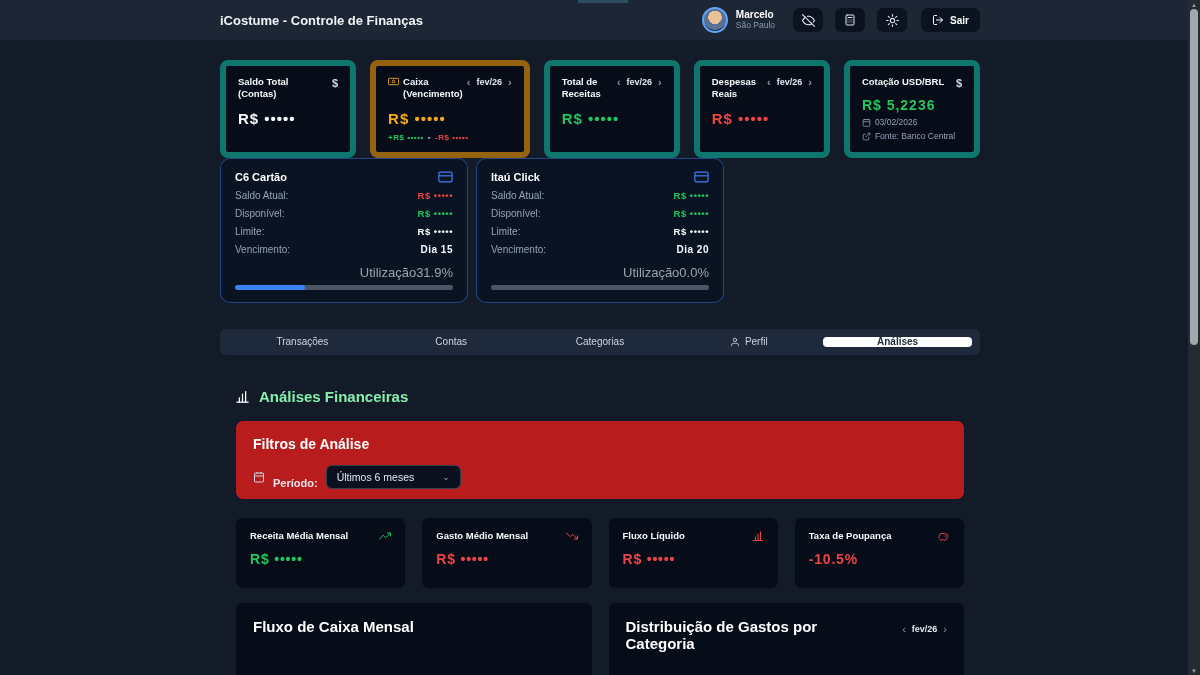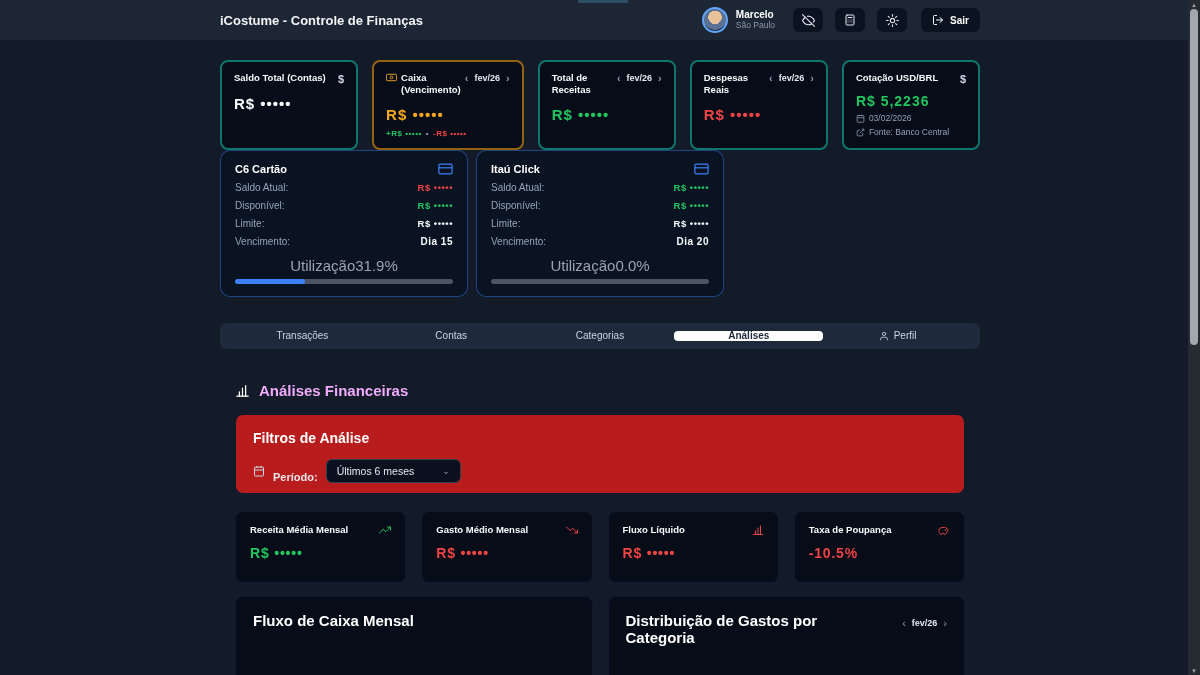--- a/index.html
+++ b/index.html
@@ -35,21 +35,21 @@
   .sb-arrow { position:absolute; left:0; width:12px; height:9px; display:flex; align-items:center; justify-content:center;
     color:#9aa0a6; font-size:6px; }
   .sb-up { top:0; } .sb-down { bottom:0; }
 
   
   .container { width:760px; margin:0 auto; padding-top:20px; }
   .inset { margin:0 15px; }
 
   
   .summary-grid { display:grid; grid-template-columns:repeat(5,1fr); gap:14px; }
-  .card { background:#060c18; border:2px solid #0f766e; border-radius:8px; padding:10px 12px; min-height:88px; }
+  .card { background:#060c18; border:6px solid #0f766e; border-radius:8px; padding:10px 12px; min-height:88px; }
   .card.caixa-card { border-color:rgba(245,158,11,.6); }
   .card-head { display:flex; justify-content:space-between; align-items:flex-start; gap:4px;
     font-size:9.5px; font-weight:bold; color:#f8fafc; line-height:1.3; }
   .label-wrap { display:flex; gap:4px; align-items:flex-start; }
   .nav { display:flex; align-items:center; gap:6px; white-space:nowrap; margin-top:1px; }
   .chev { color:#8b97a9; font-size:11px; line-height:1; cursor:pointer; }
   .period { font-size:9px; font-weight:bold; color:#e2e8f0; }
   .value { font-size:15px; font-weight:bold; margin-top:9px; letter-spacing:1px; white-space:nowrap; }
   .white { color:#f8fafc; } .green { color:#22c55e; } .red { color:#ef4444; } .amber { color:#f5a720; }
   .caixa-sub { display:flex; align-items:center; gap:4px; font-size:8px; font-weight:bold; margin-top:6px; letter-spacing:.5px; }
@@ -61,32 +61,32 @@
   
   .section-title { font-size:13.5px; font-weight:bold; color:#fff; margin:24px 0 10px; }
   .credit-grid { display:grid; grid-template-columns:repeat(3,1fr); gap:8px; }
   .credit-card { background:#0a1322; border:1px solid rgba(59,130,246,.45); border-radius:10px; padding:12px 14px; }
   .cc-head { display:flex; justify-content:space-between; align-items:center; margin-bottom:6px; }
   .cc-name { font-size:11px; font-weight:bold; color:#fff; }
   .cc-row { display:flex; justify-content:space-between; align-items:center; font-size:10px; margin-top:7px;gap:24px; }
   .cc-label { color:#94a3b8; }
   .cc-val { font-weight:bold; font-size:9.5px; letter-spacing:.5px; }
   .cc-val.big { font-size:10px; }
-  .cc-meter-row { display:flex; justify-content:center; font-size:15px; color:#9ca3af; margin-top:10px; }
+  .cc-meter-row { display:flex; justify-content:flex-end; font-size:13px; color:#9ca3af; margin-top:10px; }
   .cc-track { height:5px; background:#4b5563; border-radius:3px; margin-top:5px; overflow:hidden; }
   .cc-fill { height:100%; background:#3b82f6; border-radius:3px; width:0; }
 
   
   .tabbar { margin-top:26px; background:#1e293b; border-radius:6px; padding:8px; display:flex; height:26px; }
   .tab { flex:1; display:flex; align-items:center; justify-content:center; gap:5px; font-size:10px;
     color:#cbd5e1; border-radius:4px; cursor:pointer; }
   .tab.active { background:#ffffff; color:#1e293b; font-weight:bold; }
 
   
-  .analysis-head { margin-top:33px; display:flex; align-items:center; gap:9px; font-size:15px; font-weight:bold; color:#f0abfc; }
+  .analysis-head { margin-top:33px; display:flex; align-items:center; gap:9px; font-size:15px; font-weight:bold; color:#86efac; }
   .filters-card { margin-top:15px; background:#b91c1c; border:1px solid #0f1930; border-radius:8px; padding:15px 17px; height:80px; }
   .filters-title { font-size:14px; font-weight:bold; color:#fff; }
   .filters-row { display:flex; align-items:center; gap:8px; margin-top:13px; }
   .filters-label { font-size:11px; font-weight:bold; color:#e5e7eb;margin-top:12px; }
   .select { display:flex; align-items:center; gap:28px; border:1px solid #334155; border-radius:6px;
     padding:5px 10px; font-size:10.5px; color:#e2e8f0; cursor:pointer; background:#0a101d; }
   .select .chev-down { color:#8b97a9; font-size:9px; }
 
   .stats-grid { margin-top:17px; display:grid; grid-template-columns:repeat(4,1fr); gap:15px; }
   .stat-card { background:#060c18; border:1px solid #0f1930; border-radius:8px; padding:12px 14px; height:72px; }
@@ -338,32 +338,32 @@
   <div class="tabbar">
     <div class="tab">
         <span>Transações</span>
       </div>
     <div class="tab">
         <span>Contas</span>
       </div>
     <div class="tab">
         <span>Categorias</span>
       </div>
-    <div class="tab active">
-        <span>Análises</span>
-      </div>
     <div class="tab">
       <span>
         <svg width="10" height="10" viewBox="0 0 24 24" fill="none" stroke="currentColor" stroke-width="2" stroke-linecap="round">
             <path d="M20 21v-2a4 4 0 0 0-4-4H8a4 4 0 0 0-4 4v2"></path>
             <circle cx="12" cy="7" r="4"></circle>
           </svg>
       </span>
       <span>Perfil</span>
     </div>
+    <div class="tab active">
+        <span>Análises</span>
+      </div>
   </div>
 
   <div class="inset">
     <div class="analysis-head">
       <span>
         <svg width="15" height="15" viewBox="0 0 24 24" fill="none" stroke="#ffffff" stroke-width="2" stroke-linecap="round">
             <line x1="3" y1="21" x2="21" y2="21"></line>
             <line x1="7" y1="21" x2="7" y2="14"></line>
             <line x1="12" y1="21" x2="12" y2="8"></line>
             <line x1="17" y1="21" x2="17" y2="4"></line>

